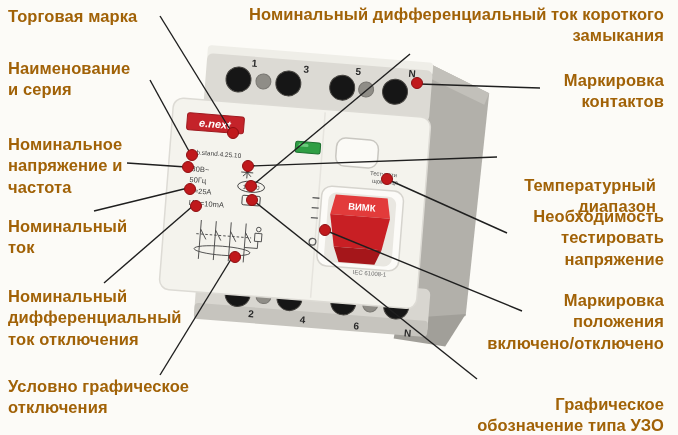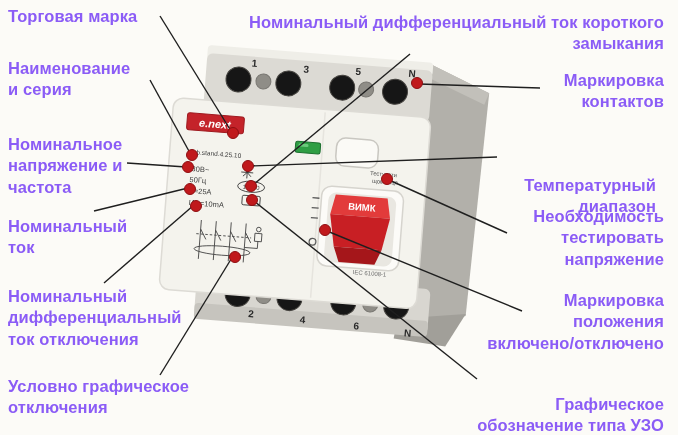--- a/index.html
+++ b/index.html
@@ -3,21 +3,21 @@
 <meta charset="utf-8">
 <style>
   html,body{margin:0;padding:0;}
   .stage{
     position:relative;width:678px;height:435px;overflow:hidden;
     background:#fcfbf7;
     font-family:"Liberation Sans","DejaVu Sans",sans-serif;
   }
   .scene{position:absolute;left:0;top:0;width:678px;height:435px;}
   .lbl{
-    position:absolute;white-space:pre-line;color:#8b5cf6;
+    position:absolute;white-space:pre-line;color:#a16207;
     font-size:16.5px;line-height:1.3;font-weight:600;letter-spacing:.1px;
   }
   .lbl.right{text-align:right;}
   .dev-num{font-size:10px;font-weight:bold;fill:#2a2a2a;}
   .tiny{fill:#3a3a3a;}
 </style>
 </head>
 <body>
 
 <div class="stage">
@@ -172,21 +172,21 @@
 напряжение и
 частота</div>
   <div class="lbl" style="left:8px;top:216px;">Номинальный
 ток</div>
   <div class="lbl" style="left:8px;top:286px;">Номинальный
 дифференциальный
 ток отключения</div>
   <div class="lbl" style="left:8px;top:376px;">Условно графическое
 отключения</div>
 
-  <div class="lbl right" style="right:14px;top:4px;margin-top:8px;">Номинальный дифференциальный ток короткого
+  <div class="lbl right" style="right:14px;top:4px;">Номинальный дифференциальный ток короткого
 замыкания</div>
   <div class="lbl right" style="right:14px;top:70px;">Маркировка
 контактов</div>
   <div class="lbl right" style="right:22px;top:139px;margin-top:36px;">Температурный
 диапазон</div>
   <div class="lbl right" style="right:14px;top:206px;">Необходимость
 тестировать
 напряжение</div>
   <div class="lbl right" style="right:14px;top:290px;">Маркировка
 положения

